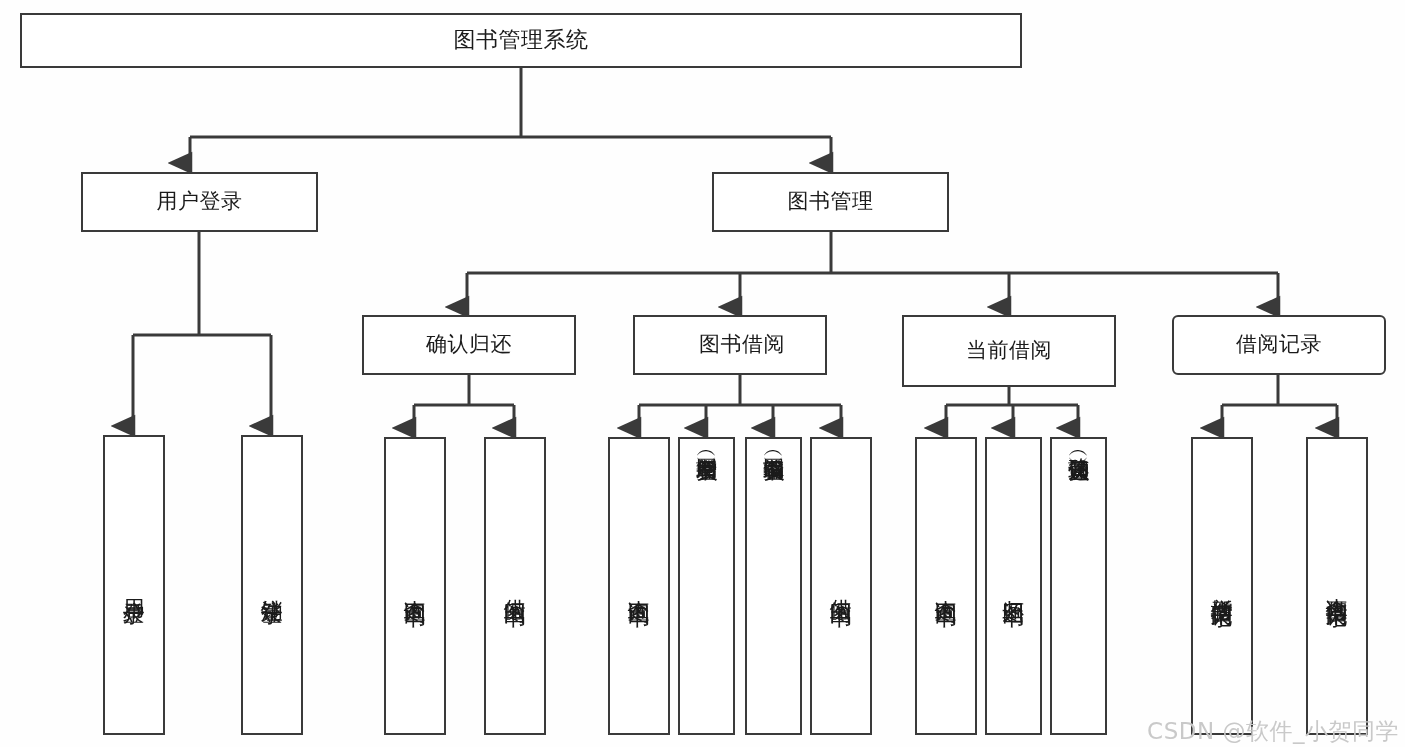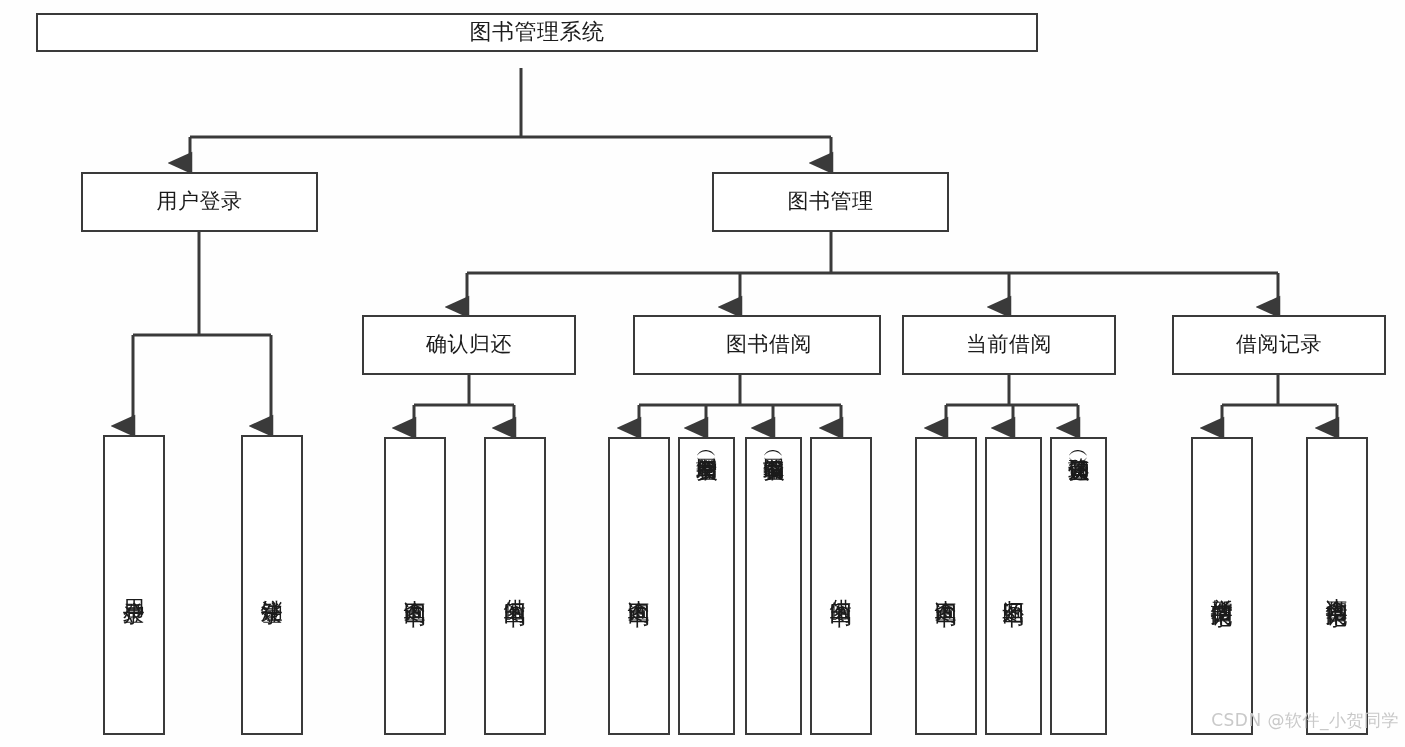--- a/index.html
+++ b/index.html
@@ -69,22 +69,22 @@
     align-items: flex-start;
     padding-top: 2px;
   }
   .node.v.narrow .node-label {
     font-size: 21px;
     letter-spacing: 0.5px;
   }
   #watermark {
     position: absolute;
     right: 6px;
-    bottom: 15px;
-    font-size: 17px;
+    bottom: 0;
+    font-size: 23px;
     color: #c9c9c9;
     z-index: 5;
     white-space: nowrap;
     letter-spacing: 0.5px;
   }
 </style>
 </head>
 <body>
 
 <div id="diagram-root">
@@ -137,41 +137,41 @@
       <path d="M 1013 405 L 1013 428" marker-end="url(#arrowdn)"></path>
       <path d="M 1078 405 L 1078 428" marker-end="url(#arrowdn)"></path>
 
       <path d="M 1278 375 L 1278 405"></path>
       <path d="M 1222 405 L 1337 405"></path>
       <path d="M 1222 405 L 1222 428" marker-end="url(#arrowdn)"></path>
       <path d="M 1337 405 L 1337 428" marker-end="url(#arrowdn)"></path>
     </g>
   </svg>
 
-  <div class="node h root" style="left:20px; top:13px; width:1002px; height:39px;margin-left:16px;">
+  <div class="node h root" style="left:20px; top:13px; width:1002px; height:55px;">
     <span class="node-label">图书管理系统</span>
   </div>
 
   <div class="node h" style="left:81px; top:172px; width:237px; height:60px;">
     <span class="node-label">用户登录</span>
   </div>
   <div class="node h" style="left:712px; top:172px; width:237px; height:60px;font-family:Liberation Serif, serif;">
     <span class="node-label">图书管理</span>
   </div>
 
   <div class="node h" style="left:362px; top:315px; width:214px; height:60px;">
     <span class="node-label">确认归还</span>
   </div>
-  <div class="node h" style="left:633px; top:315px; width:248px; height:60px;padding-left:24px;">
+  <div class="node h" style="left:633px; top:315px; width:194px; height:60px;padding-left:24px;">
     <span class="node-label">图书借阅</span>
   </div>
-  <div class="node h" style="left:902px; top:315px; width:214px; height:60px;">
+  <div class="node h" style="left:902px; top:315px; width:214px; height:72px;">
     <span class="node-label">当前借阅</span>
   </div>
-  <div class="node h" style="left:1172px; top:315px; width:214px; height:60px;">
+  <div class="node h" style="left:1172px; top:315px; width:214px; height:60px;border-radius:6px;">
     <span class="node-label">借阅记录</span>
   </div>
 
   <div class="node v" style="left:103px; top:435px; width:62px; height:300px;">
     <span class="node-label">用户登录</span>
   </div>
   <div class="node v" style="left:241px; top:435px; width:62px; height:300px;">
     <span class="node-label">注销登录</span>
   </div>
 

